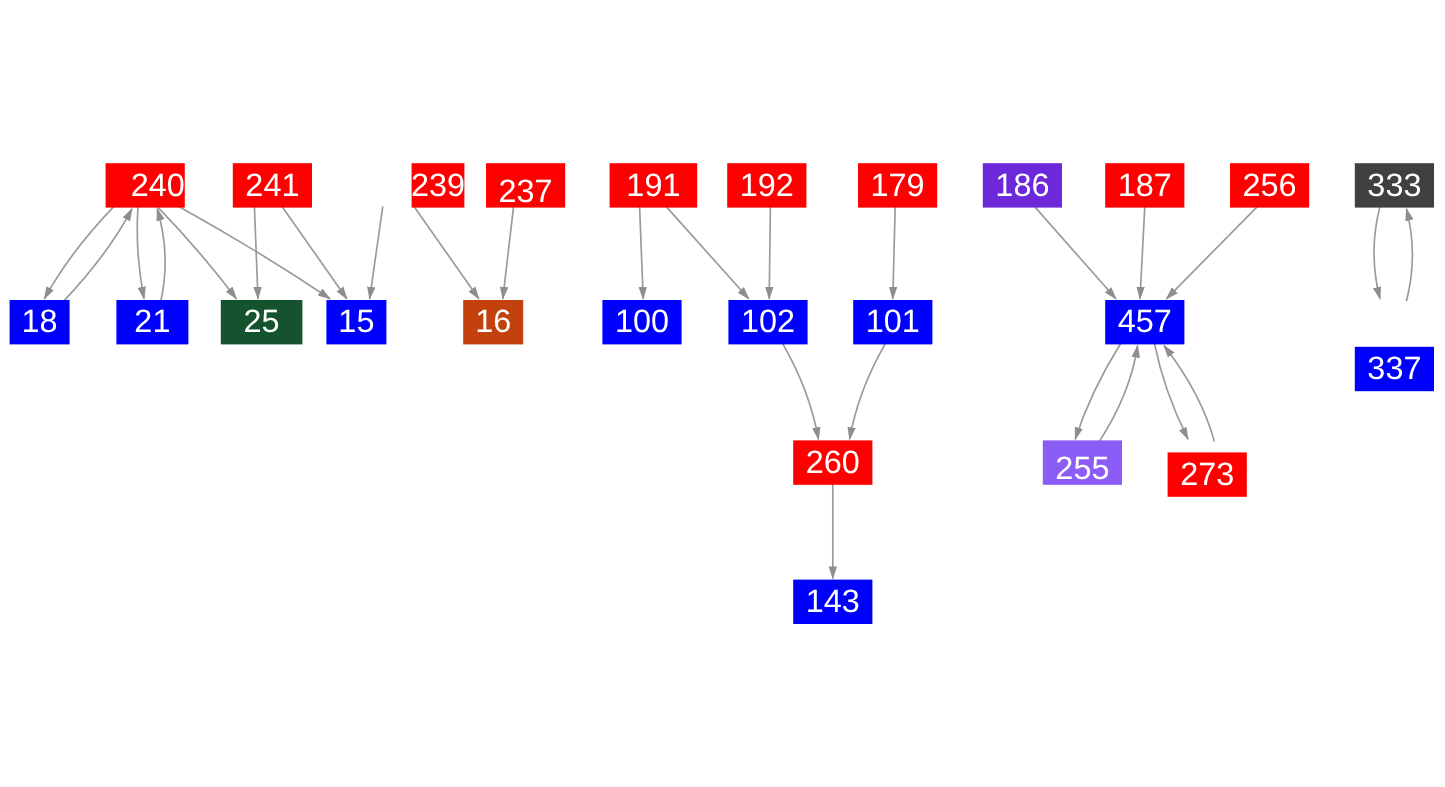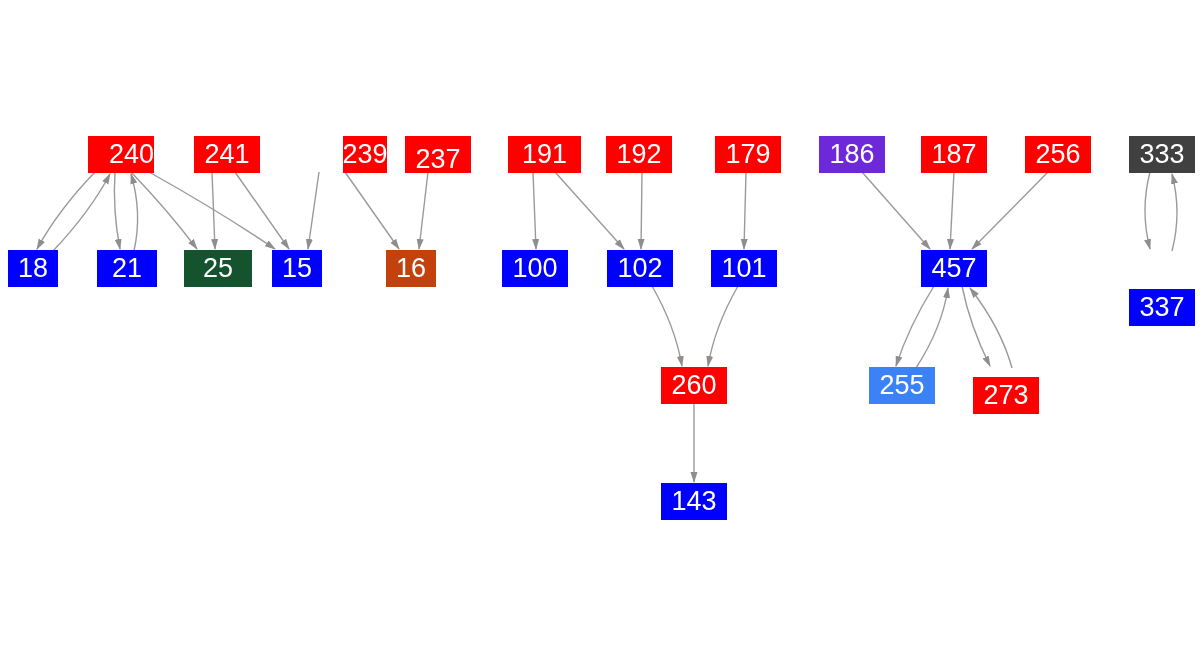--- a/index.html
+++ b/index.html
@@ -136,21 +136,21 @@
       </div>
       <div class="node" style="left: 921px; top: 250px; width: 66px; height: 37px; background: rgb(0, 0, 255);">
         <span>457</span>
       </div>
       <div class="node" style="left: 1129px; top: 250px; width: 66px; height: 37px; background: rgb(0, 0, 255); margin-top: 39px;">
         <span>337</span>
       </div>
       <div class="node" style="left: 661px; top: 367px; width: 66px; height: 37px; background: rgb(255, 0, 0);">
         <span>260</span>
       </div>
-      <div class="node" style="left: 869px; top: 367px; width: 66px; height: 37px; background: #3b82f6;">
+      <div class="node" style="left: 869px; top: 367px; width: 66px; height: 37px; background: #8b5cf6; align-items: flex-end;">
         <span>255</span>
       </div>
       <div class="node" style="left: 973px; top: 367px; width: 66px; height: 37px; background: rgb(255, 0, 0); margin-top: 10px;">
         <span>273</span>
       </div>
       <div class="node" style="left: 661px; top: 483px; width: 66px; height: 37px; background: rgb(0, 0, 255); text-align: center;">
         <span>143</span>
       </div>
     </div>
 </div>

